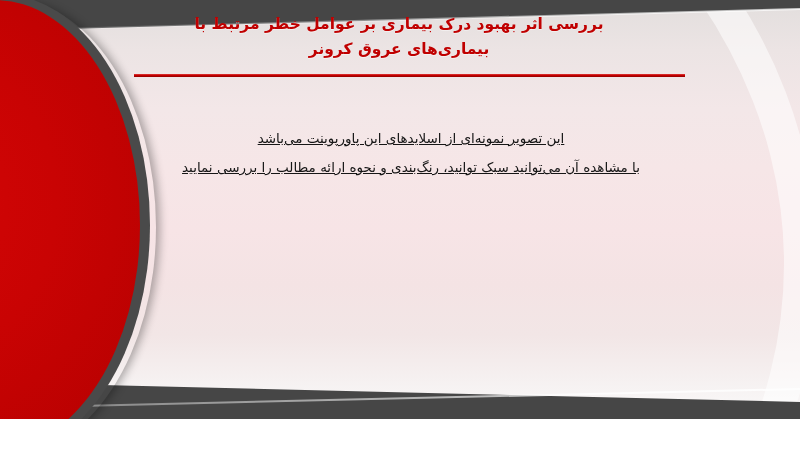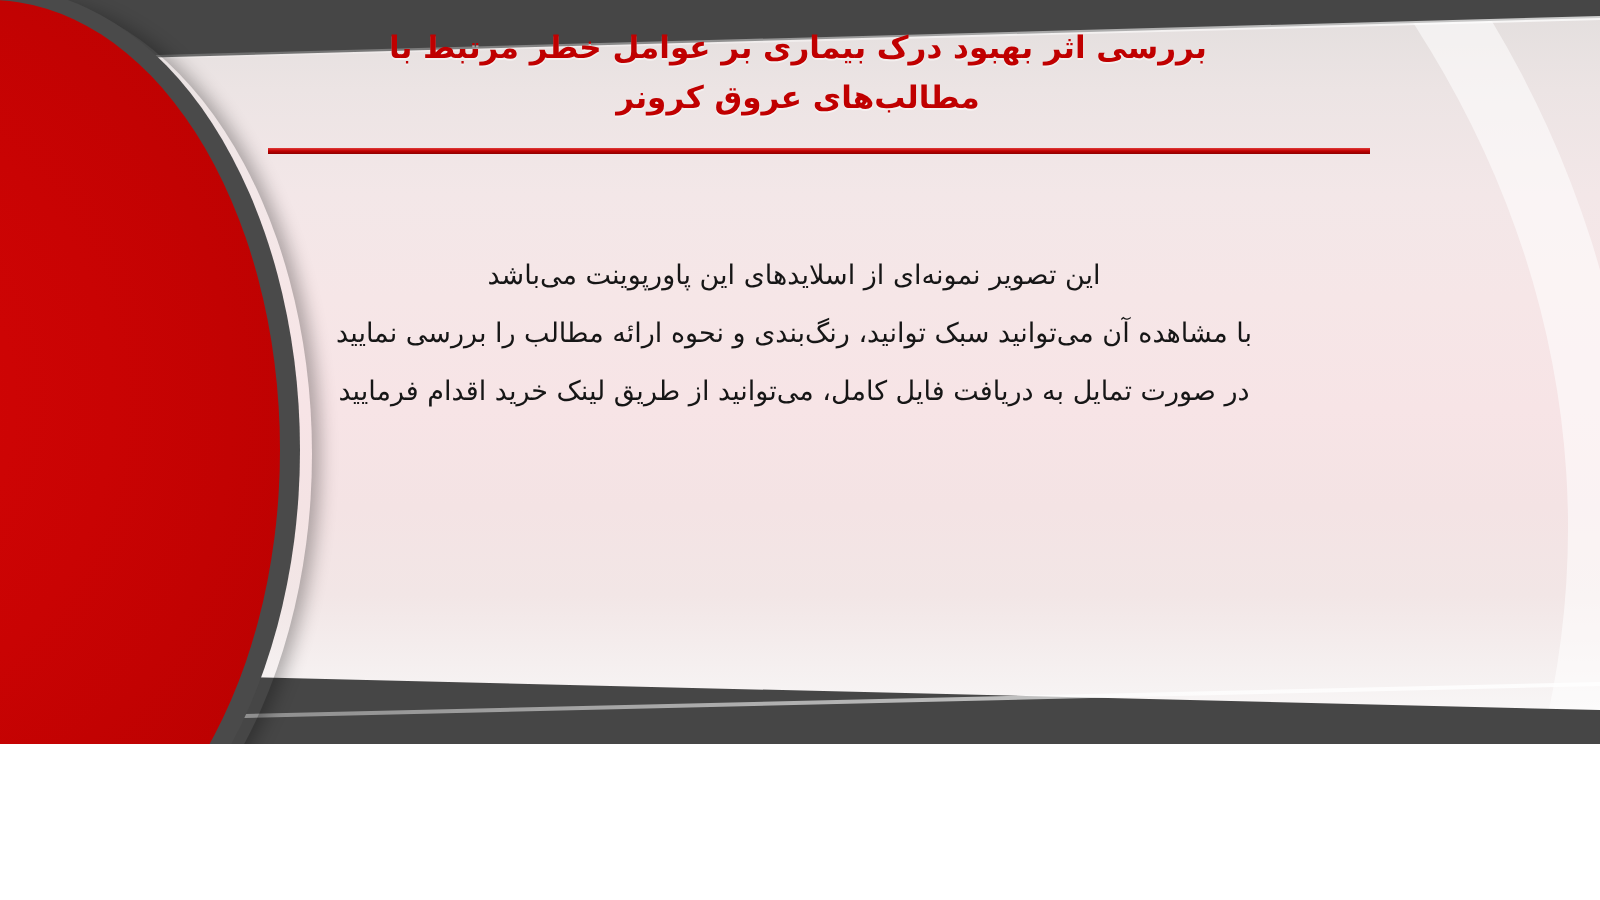--- a/index.html
+++ b/index.html
@@ -3,21 +3,21 @@
 <meta charset="utf-8">
 <style>
   html, body {
     margin: 0;
     padding: 0;
     background: #ffffff;
   }
   .slide {
     position: relative;
     width: 800px;
-    height: 372px;
+    height: 419px;
     overflow: hidden;
     background: #eceaea;
     font-family: "DejaVu Sans", "Liberation Sans", sans-serif;
   }
 
   
   .paper-base {
     position: absolute;
     inset: 0;
     background:
@@ -130,27 +130,28 @@
     position: absolute;
     top: 74px;
     left: 134px;
     width: 551px;
     height: 3px;
     background: linear-gradient(to bottom, #e03a3a 0%, #c00000 50%, #8d0000 100%);
   }
   .body-block {
     position: absolute;
     top: 124px;
-    right: 118px;
+    right: 104px;
     width: 570px;
     direction: rtl;
     text-align: center;
     color: #161616;
     font-size: 13.5px;
     line-height: 2.15;
+    text-decoration: underline;
   }
   .body-line {
     display: block;
     white-space: nowrap;
   }
 </style>
 </head>
 <body>
 
 <div class="slide">
@@ -178,25 +179,24 @@
   <div class="lens-wrap">
     <div class="lens-shadow"></div>
     <div class="lens-outline"></div>
     <div class="lens-fill"></div>
   </div>
 
   <div class="content">
 
     <div class="title">
       <span>بررسی اثر بهبود درک بیماری بر عوامل خطر مرتبط با</span><br>
-      <span>مطالب‌های عروق کرونر</span>
+      <span>بیماری‌های عروق کرونر</span>
     </div>
 
     <div class="title-rule"></div>
 
     <div class="body-block">
       <span class="body-line">این تصویر نمونه‌ای از اسلایدهای این پاورپوینت می‌باشد</span>
       <span class="body-line">با مشاهده آن می‌توانید سبک توانید، رنگ‌بندی و نحوه ارائه مطالب را بررسی نمایید</span>
-      <span class="body-line">در صورت تمایل به دریافت فایل کامل، می‌توانید از طریق لینک خرید اقدام فرمایید</span>
     </div>
 
   </div>
 </div>
 
 </body></html>

